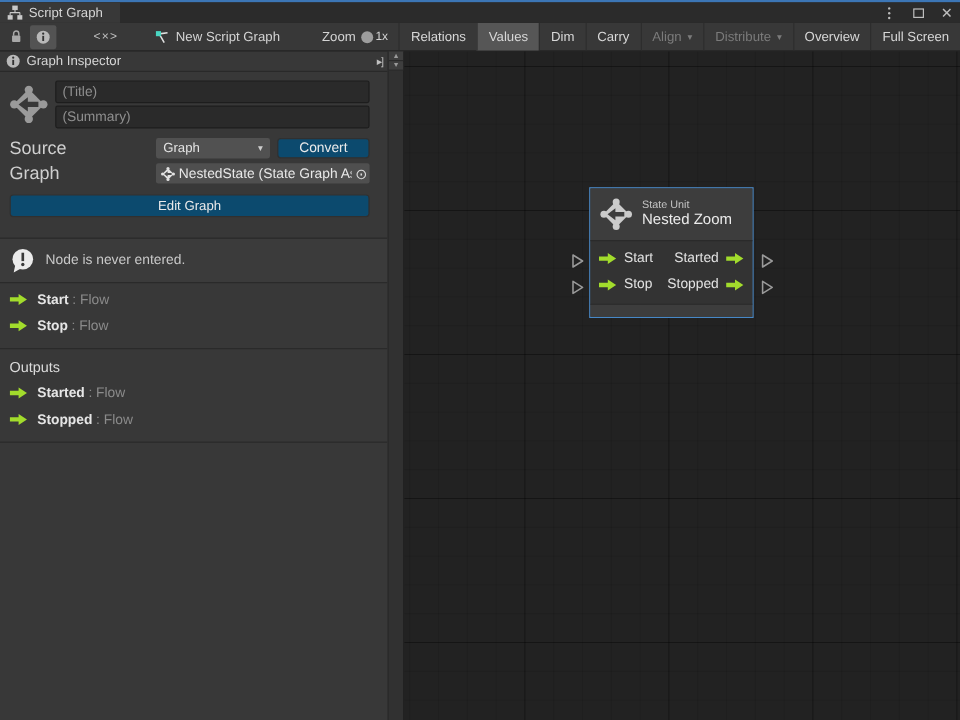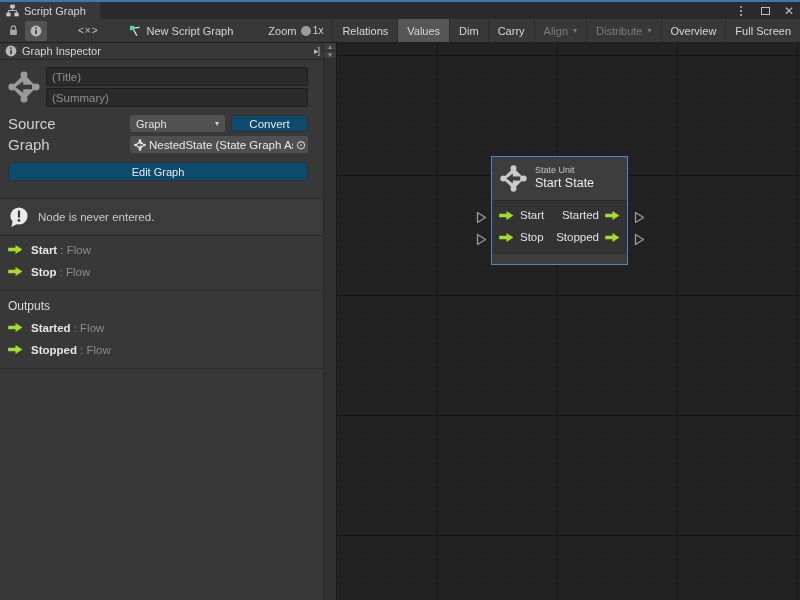--- a/index.html
+++ b/index.html
@@ -301,21 +301,21 @@
     <path d="M12 2.4 L21.6 12 L12 21.6 L2.4 12 Z" class="dm" fill="rgb(203, 203, 203)"></path>
     <circle cx="12" cy="2.9" r="2.6" class="dm" fill="rgb(203, 203, 203)"></circle>
                 <circle cx="21.1" cy="12" r="2.6" class="dm" fill="rgb(203, 203, 203)"></circle>
     <circle cx="12" cy="21.1" r="2.6" class="dm" fill="rgb(203, 203, 203)"></circle>
                 <circle cx="2.9" cy="12" r="2.6" class="dm" fill="rgb(203, 203, 203)"></circle>
     <path d="M5.6 12 L11.4 7.6 L11.4 10.3 L18 10.3 L18 13.7 L11.4 13.7 L11.4 16.4 Z" class="ar" fill="#3d3d3d"></path>
   </svg>
             </span>
           <div class="node-titles">
             <span class="node-kind">State Unit</span>
-            <span class="node-title">Start State</span>
+            <span class="node-title">Nested Zoom</span>
           </div>
         </div>
         <div class="node-ports">
           <div class="node-port-row">
             <span class="pgroup">
               <span class="arrow-slot" style="display: inline-flex; align-items: center;">
                   <svg viewBox="0 0 16 12" width="15" height="11">
     <path d="M0 4 h8 V1 l7.6 5 L8 11 V8 H0 Z" fill="#a2dc2c"></path>
   </svg>
                 </span>

